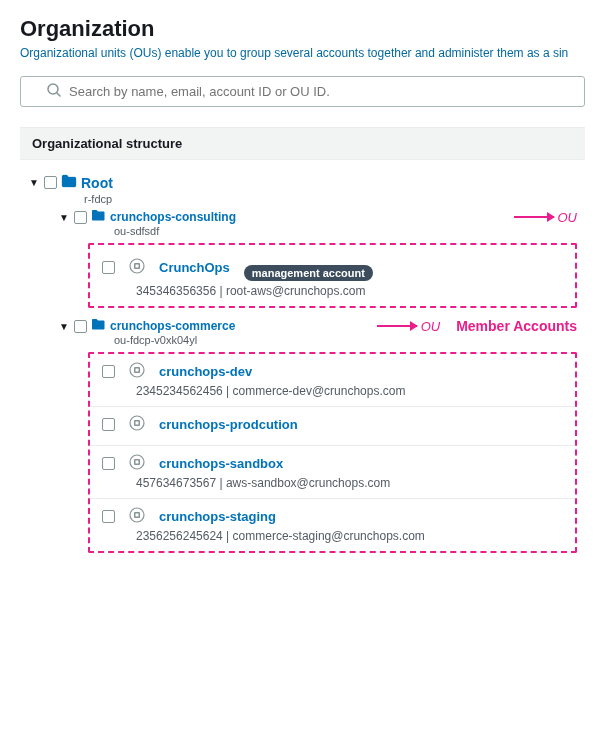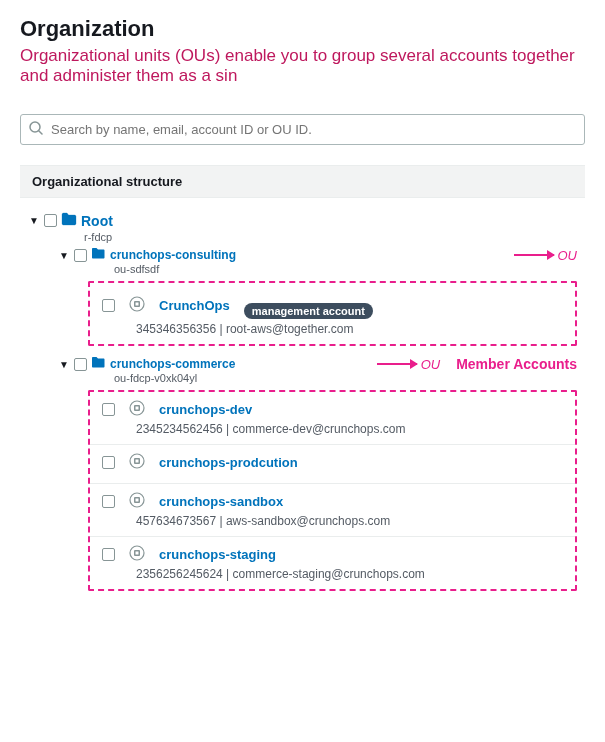--- a/index.html
+++ b/index.html
@@ -17,31 +17,31 @@
     }
 
     .page-title {
       font-size: 22px;
       font-weight: 700;
       color: #16191f;
       margin-bottom: 4px;
     }
 
     .page-description {
-      font-size: 17px;
-      color: #be185d;
-      margin-bottom: 28px;
+      font-size: 12px;
+      color: #0369a1;
+      margin-bottom: 16px;
     }
 
     .search-bar {
       display: flex;
       align-items: center;
       border: 1px solid #aab7b8;
       border-radius: 3px;
-      padding: 6px 8px;
+      padding: 6px 26px;
       background: #fff;
       margin-bottom: 20px;
     }
 
     .search-icon-wrap {
       color: #879596;
       margin-right: 8px;
       font-size: 14px;
     }
 
@@ -289,21 +289,21 @@
                   <rect x="6.5" y="8" width="1.5" height="1.5" fill="white"></rect>
                   <rect x="8" y="8" width="1.5" height="1.5" fill="white"></rect>
                 </svg>
               </span>
               <span class="account-name">CrunchOps</span>
               <span class="management-badge">management account</span>
             </div>
             <div class="account-details">
               <span>345346356356</span>
               <span> | </span>
-              <span>root-aws@together.com</span>
+              <span>root-aws@crunchops.com</span>
             </div>
           </div>
         </div>
       </div>
 
       <div class="ou-second-level" style="margin-top: 10px;">
         <div class="ou-row-wrap">
           <div class="ou-left">
             <span class="chevron">▼</span>
             <div class="checkbox"></div>

